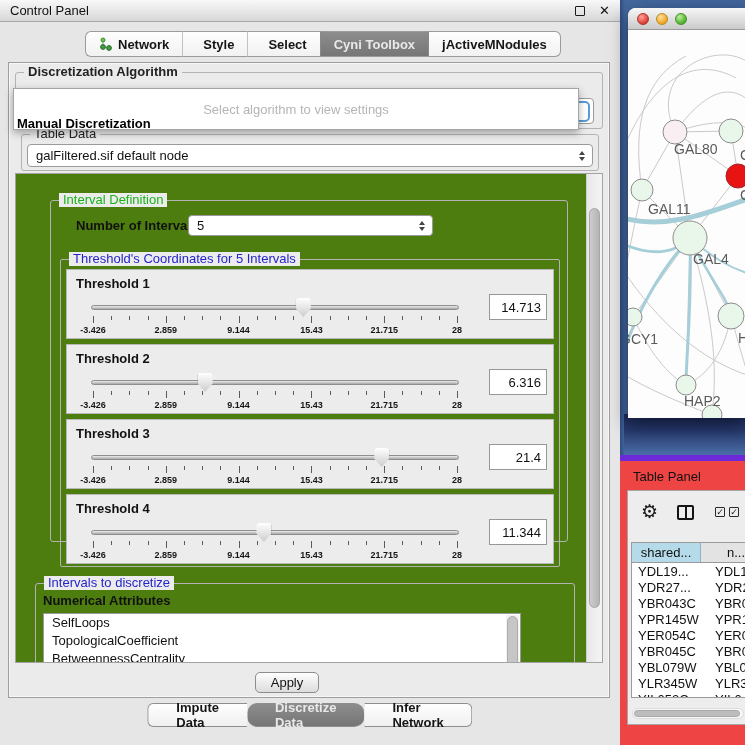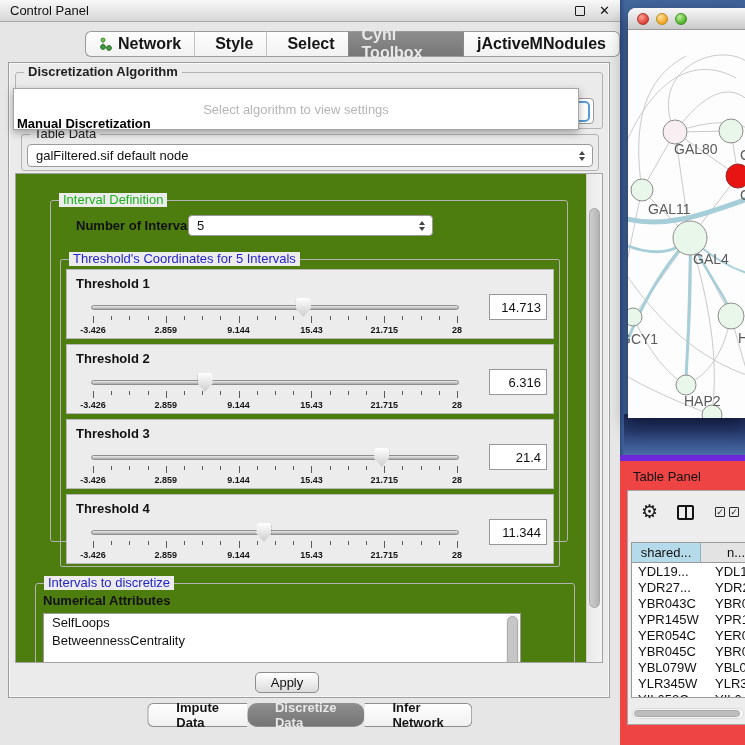--- a/index.html
+++ b/index.html
@@ -7,21 +7,21 @@
   body { font-family:"Liberation Sans","DejaVu Sans",sans-serif; background:#e9e9e9; position:relative; color:#111; }
 
   
   .control-panel { position:absolute; left:0; top:0; width:620px; height:745px; background:#e6e6e6; }
   .cp-titlebar { height:22px; background:linear-gradient(#f8f8f8,#d7d7d7); border-bottom:1px solid #a8a8a8;
                  display:flex; align-items:center; padding:0 10px; font-size:13px; }
   .cp-title { flex:1; }
   .float-icon { width:10px; height:10px; border:1.5px solid #1a1a1a; border-radius:1px; margin-right:14px; }
   .close-icon { font-size:13px; font-weight:bold; color:#111; line-height:10px; }
 
-  .tab-row { position:absolute; top:31px; left:85px; height:26px; display:flex; font-size:16px; font-weight:bold; }
+  .tab-row { position:absolute; top:31px; left:85px; height:26px; display:flex; font-size:13px; font-weight:bold; }
   .tab { display:flex; align-items:center; gap:6px; padding:0 13px; background:linear-gradient(#fefefe,#f2f2f2);
          border-top:1px solid #9b9b9b; border-bottom:1px solid #9b9b9b; color:#151515; }
   .tab.first { border-left:1px solid #9b9b9b; border-radius:6px 0 0 6px; }
   .tab.last  { border-right:1px solid #9b9b9b; border-radius:0 6px 6px 0; }
   .tab.sep   { border-left:1px solid #c2c2c2;padding-left:20px; }
   .tab.selected { background:linear-gradient(#8d8d8d,#767676); color:#e9e9e9; border-left:1px solid #888; border-right:1px solid #888; }
 
   .outer-panel { position:absolute; left:8px; top:62px; width:602px; height:636px;
                  border:1px solid #9e9e9e; background:#ebebeb; box-shadow: inset 0 0 0 1px #f7f7f7; }
 
@@ -378,20 +378,21 @@
       </div>
 
       <div class="group attrs-group">
         <div class="group-title t-blue">Intervals to discretize</div>
         <div class="attrs-subtitle">Numerical Attributes</div>
         <div class="attr-list">
           <div class="list-scrollbar">
               <div class="list-thumb"></div>
             </div>
         <div class="attr-item">SelfLoops</div>
+            <div class="attr-item">TopologicalCoefficient</div>
             <div class="attr-item">BetweennessCentrality</div>
           </div>
       </div>
 
       <div class="v-scrollbar">
           <div class="v-thumb"></div>
         </div>
     </div>
 
     <div class="apply-btn">Apply</div>

